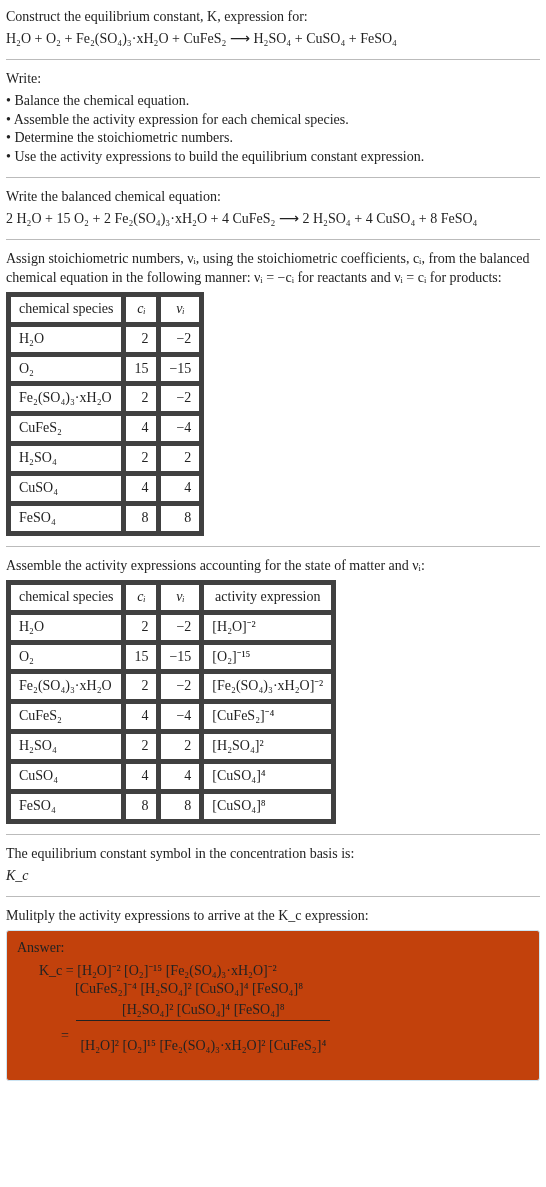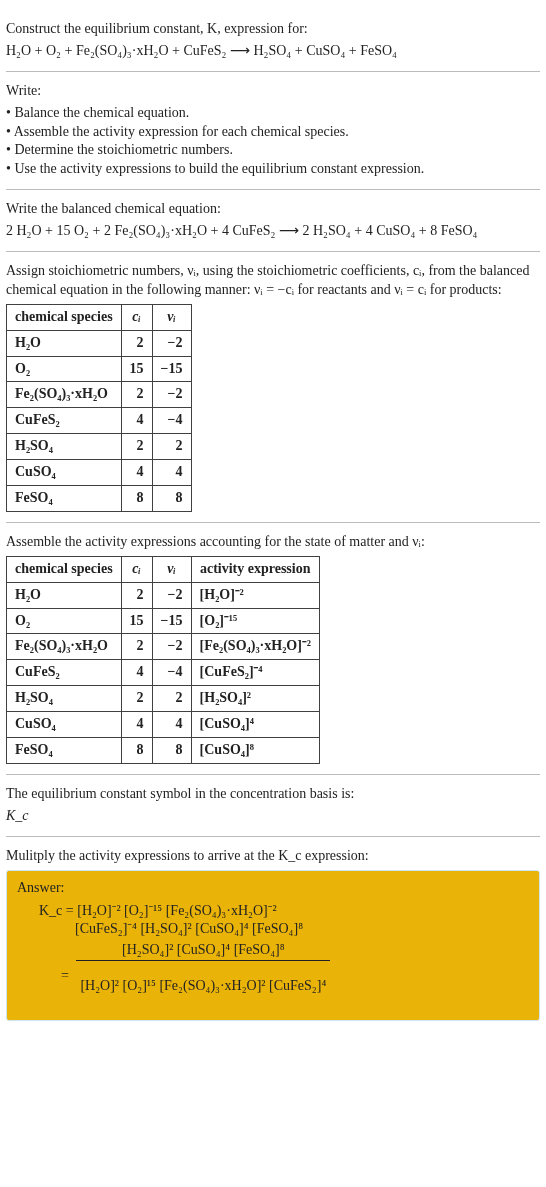--- a/index.html
+++ b/index.html
@@ -8,48 +8,47 @@
     background: #ffffff;
     font-family: Georgia, 'Times New Roman', serif;
     font-size: 14px;
     color: #222;
     width: 546px;
   }
   .content {
     width: 546px;
     padding: 4px 6px 12px 6px;
     box-sizing: border-box;
-    margin-top: 12px;
   }
   hr.sep {
     border: none;
     border-top: 1px solid #bbb;
     margin: 10px 0;
   }
   .section {
     margin: 4px 0;
     line-height: 1.35;
   }
   p { margin: 0 0 3px 0; }
   .plan-item { margin: 0; }
   table.data {
     border-collapse: collapse;
     margin-top: 4px;
   }
   table.data th, table.data td {
-    border: 1px solid #404040;
+    border: 5px solid #404040;
     padding: 3px 8px;
-    font-weight: bold;
+    font-weight: normal;
     text-align: left;
     white-space: nowrap;
   }
   table.data th { text-align: center; }
   table.data td.num { text-align: right; }
   .answerbox {
-    background: #eab308;
+    background: #c2410c;
     border: 1px solid #cde4f2;
     border-radius: 3px;
     padding: 8px 10px;
     margin-top: 4px;
   }
   .answerbox .label { margin-bottom:4px; }
   .frac {
     display:inline-block;
     vertical-align: middle;
     text-align:center;

